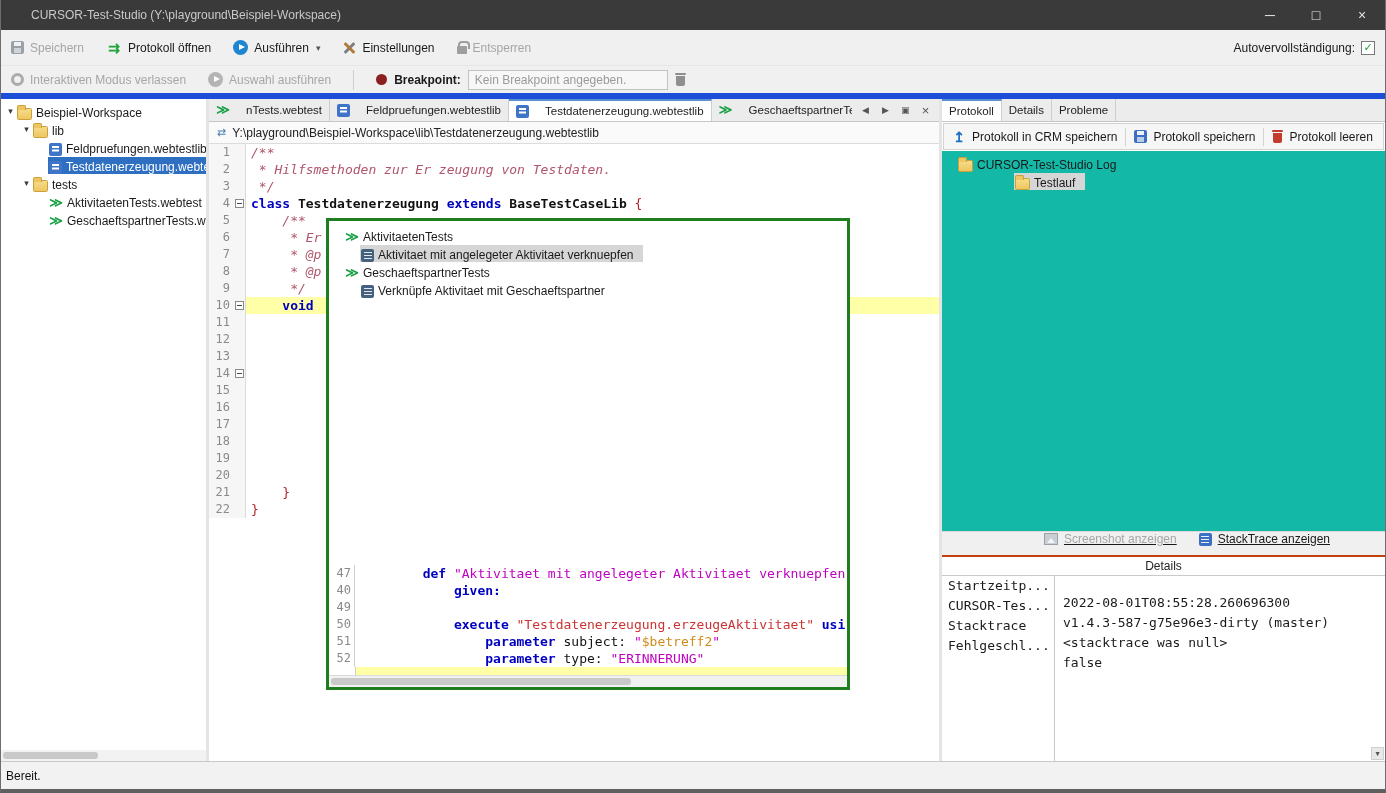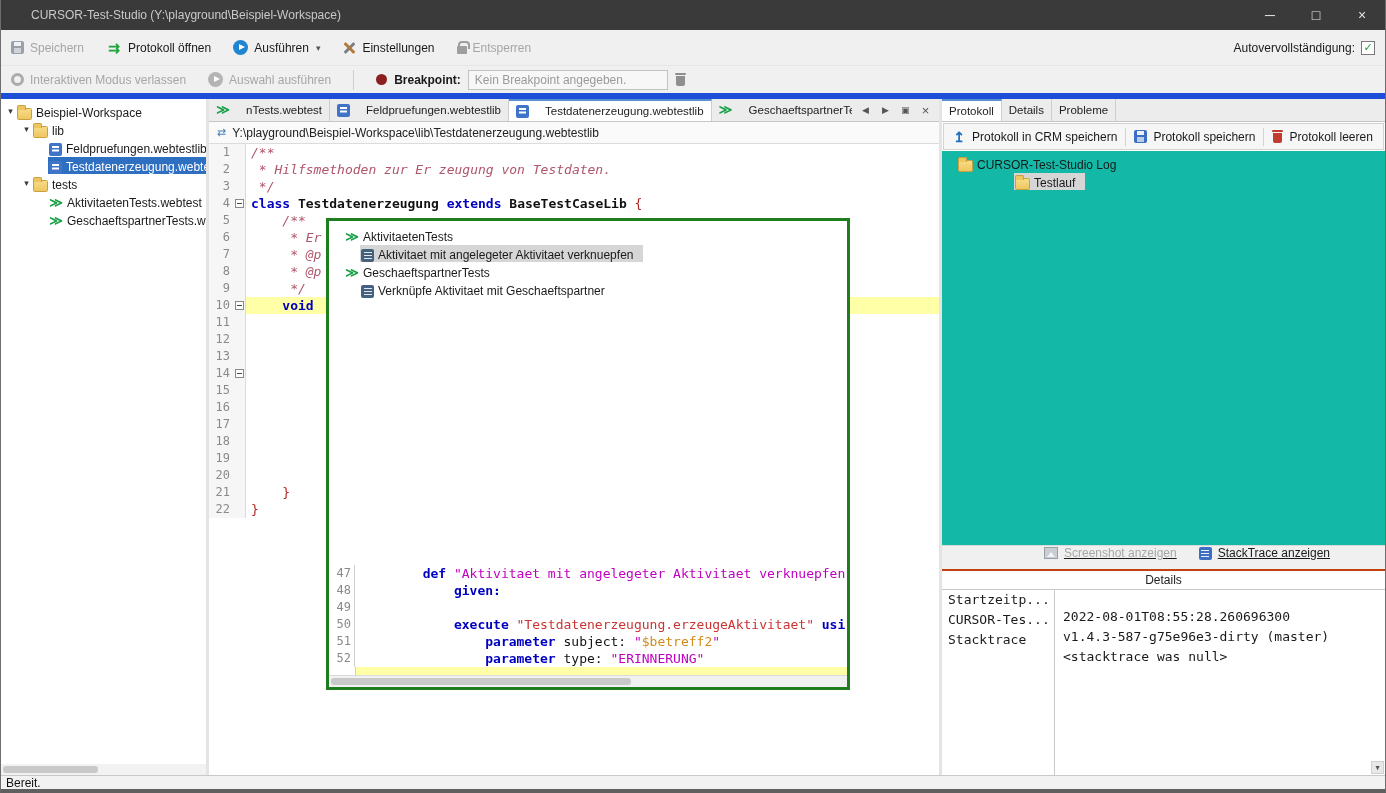--- a/index.html
+++ b/index.html
@@ -143,21 +143,21 @@
   .details { flex:none; height:204px; background:#fff; font-family:"DejaVu Sans Mono","Liberation Mono",monospace; font-size:13px; position:relative; }
   .details::after { content:""; position:absolute; left:112px; top:19px; bottom:0; width:1px; background:#c9c9c9; }
   .details-header { height:19px; line-height:19px; text-align:center; border-bottom:1px solid #c9c9c9; font-family:"Liberation Sans",sans-serif; font-size:12px; color:#222; }
   .details-row { display:flex; height:20px; line-height:20px; }
   .details-key { width:112px; flex:none; padding-left:6px; overflow:hidden; white-space:nowrap; }
   .details-val { padding-left:9px; white-space:nowrap;margin-top:17px; }
   .corner-scroll { position:absolute; right:1px; bottom:1px; width:13px; height:13px; background:#e8e8e8; border:1px solid #cfcfcf;
                    font-size:7px; color:#555; display:flex; align-items:center; justify-content:center; z-index:2; }
 
   
-  .statusbar { flex:none; height:14px; background:#f2f2f2; border-top:1px solid #c9c9c9; display:flex; align-items:center; padding-left:5px; font-size:12px; color:#111; }
+  .statusbar { flex:none; height:28px; background:#f2f2f2; border-top:1px solid #c9c9c9; display:flex; align-items:center; padding-left:5px; font-size:12px; color:#111; }
 </style>
 </head>
 <body>
 
 <div class="window">
 
   <div class="titlebar">
     <span class="title">CURSOR-Test-Studio (Y:\playground\Beispiel-Workspace)</span>
     <div class="win-controls">
       <span class="win-btn">─</span>
@@ -395,20 +395,24 @@
               <span class="details-val">2022-08-01T08:55:28.260696300</span>
             </div>
             <div class="details-row">
               <span class="details-key">CURSOR-Tes...</span>
               <span class="details-val">v1.4.3-587-g75e96e3-dirty (master)</span>
             </div>
             <div class="details-row">
               <span class="details-key">Stacktrace</span>
               <span class="details-val">&lt;stacktrace was null&gt;</span>
             </div>
+            <div class="details-row">
+              <span class="details-key">Fehlgeschl...</span>
+              <span class="details-val">false</span>
+            </div>
           </div>
         <div class="corner-scroll">▼</div>
       </div>
     </div>
   </div>
 
   <div class="statusbar">
     <span>Bereit.</span>
   </div>
 
@@ -439,21 +443,21 @@
           <span class="tree-arrow"></span>
           <span class="wrap">
             <span class="ic icon-testcase"></span>
             <span class="tree-label">Verknüpfe Aktivitaet mit Geschaeftspartner</span>
           </span>
         </div>
       </div>
     <div class="popup-spacer"></div>
     <div class="popup-code">
         <div class="code-line"><span class="gnum">47</span><span class="ctext"><span class="tok-plain">        </span><span class="tok-kw">def</span><span class="tok-plain"> </span><span class="tok-string">"Aktivitaet mit angelegeter Aktivitaet verknuepfen"</span></span></div>
-        <div class="code-line"><span class="gnum">48</span><span class="ctext"><span class="tok-plain">            </span><span class="tok-kw">given:</span></span></div>
+        <div class="code-line"><span class="gnum">40</span><span class="ctext"><span class="tok-plain">            </span><span class="tok-kw">given:</span></span></div>
         <div class="code-line"><span class="gnum">49</span><span class="ctext"></span></div>
         <div class="code-line"><span class="gnum">50</span><span class="ctext"><span class="tok-plain">            </span><span class="tok-kw">execute</span><span class="tok-plain"> </span><span class="tok-string2">"Testdatenerzeugung.erzeugeAktivitaet"</span><span class="tok-plain"> </span><span class="tok-kw">usi</span></span></div>
         <div class="code-line"><span class="gnum">51</span><span class="ctext"><span class="tok-plain">                </span><span class="tok-kw">parameter</span><span class="tok-plain"> subject: </span><span class="tok-string">"</span><span class="tok-var">$betreff2</span><span class="tok-string">"</span></span></div>
         <div class="code-line"><span class="gnum">52</span><span class="ctext"><span class="tok-plain">                </span><span class="tok-kw">parameter</span><span class="tok-plain"> type: </span><span class="tok-string">"ERINNERUNG"</span></span></div>
       </div>
     <div class="popup-hlstrip">
       <span class="strip-gutter"></span>
       <span class="strip-yellow"></span>
     </div>
     <div class="popup-hscroll">

